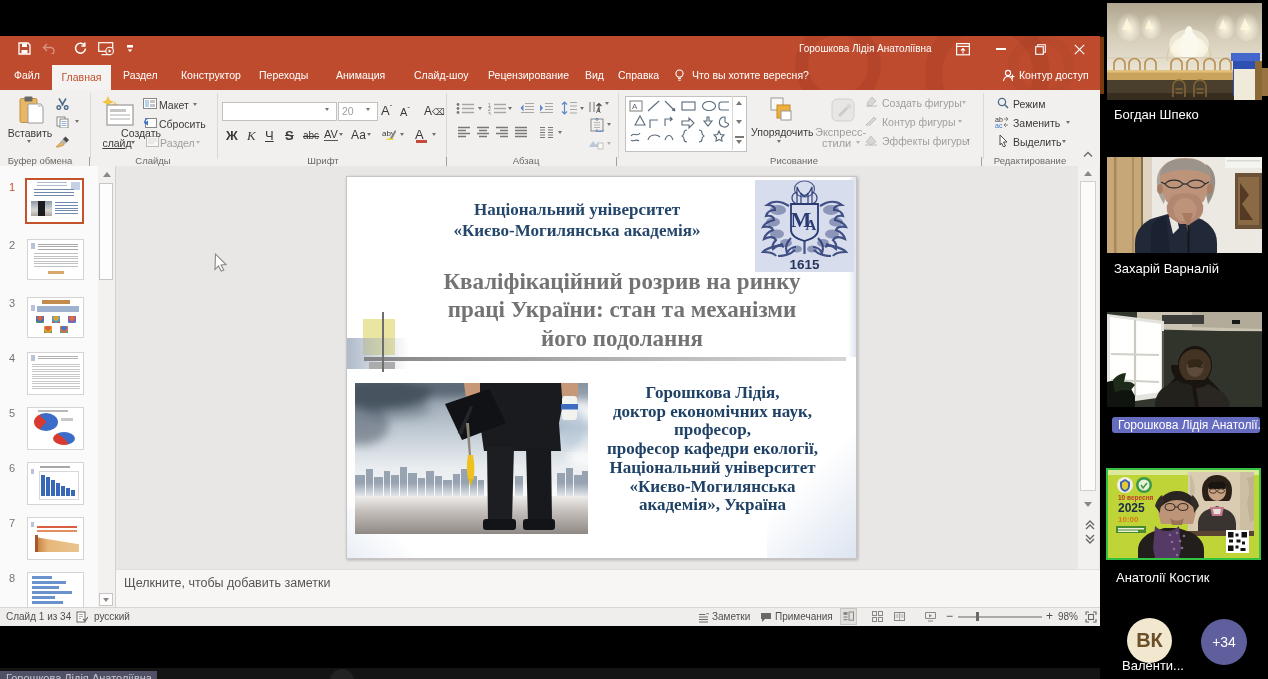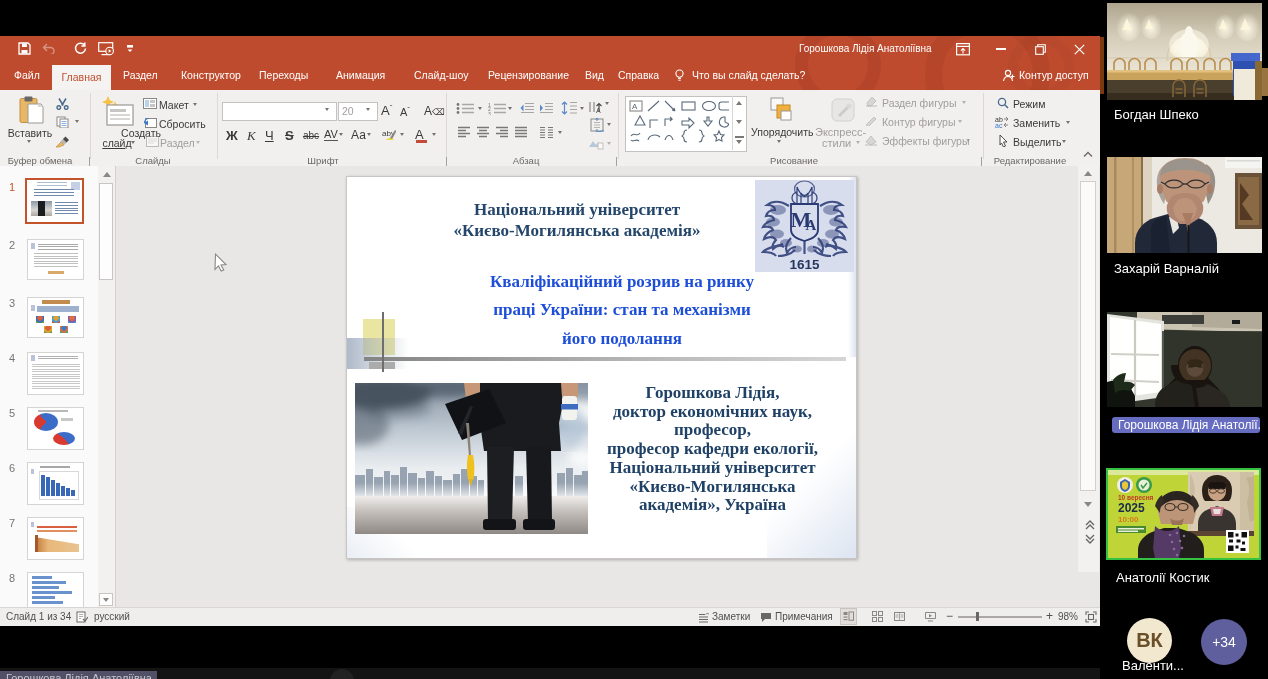--- a/index.html
+++ b/index.html
@@ -93,21 +93,21 @@
     <div class="tab" style="left:259px">Переходы</div>
     <div class="tab" style="left:336px">Анимация</div>
     <div class="tab" style="left:414px">Слайд-шоу</div>
     <div class="tab" style="left:488px">Рецензирование</div>
     <div class="tab" style="left:585px">Вид</div>
     <div class="tab" style="left:618px">Справка</div>
     <svg class="abs" style="left:674px;top:7px" width="11" height="15" viewBox="0 0 11 15">
         <circle cx="5.5" cy="4.6" r="3.6" fill="none" stroke="#fff" stroke-width="1.1"></circle>
         <path d="M4 9.4h3M4.3 11.2h2.4" stroke="#fff" stroke-width="1"></path>
       </svg>
-    <div class="tab" style="left:692px;font-size:10.5px">Что вы слайд сделать?</div>
+    <div class="tab" style="left:692px;font-size:10.5px">Что вы хотите вересня?</div>
     <svg class="abs" style="left:1002px;top:7px" width="14" height="14" viewBox="0 0 14 14">
         <circle cx="6" cy="4" r="2.6" fill="none" stroke="#fff" stroke-width="1.1"></circle>
         <path d="M1.5 12c.5-3 2.3-4.5 4.5-4.5S10 9 10.5 12" fill="none" stroke="#fff" stroke-width="1.1"></path>
         <path d="M10.5 5.5v4M8.5 7.5h4" stroke="#fff" stroke-width="1.1"></path>
       </svg>
     <div class="tab" style="left:1019px">Контур доступ</div>
   </div>
 
   <div class="abs" id="ribbon">
     <div class="gsep" style="left:90px"></div>
@@ -318,21 +318,21 @@
         <path d="M8 18 18 8l2 2-10 10z" fill="#B0AEAC"></path>
         <circle cx="19" cy="9" r="2.5" fill="#C8C6C4"></circle>
       </svg>
     <div class="rtext gray" style="left:815px;top:36px;font-size:11px;">Экспресс-</div>
     <div class="rtext gray" style="left:822px;top:47px;font-size:11px;">стили</div>
     <div class="darr" style="left:856px;top:51px;opacity:.5"></div>
     <svg class="abs" style="left:865px;top:6px;opacity:.6" width="13" height="11" viewBox="0 0 13 11">
         <path d="M2 7 7 1l4 4-5 5H3z" fill="#C8C6C4" stroke="#9a9896" stroke-width=".8"></path>
         <path d="M1 10h11" stroke="#9a9896"></path>
       </svg>
-    <div class="rtext gray" style="left:882px;top:7px;">Раздел фигуры</div>
+    <div class="rtext gray" style="left:882px;top:7px;">Создать фигуры</div>
     <div class="darr" style="left:962px;top:11px;opacity:.5"></div>
     <svg class="abs" style="left:865px;top:25px;opacity:.6" width="13" height="11" viewBox="0 0 13 11">
         <path d="M1 10 9 2l2 2-8 8z" fill="#C8C6C4" stroke="#9a9896" stroke-width=".8"></path>
       </svg>
     <div class="rtext gray" style="left:882px;top:26px;">Контур фигуры</div>
     <div class="darr" style="left:958px;top:30px;opacity:.5"></div>
     <svg class="abs" style="left:864px;top:44px;opacity:.6" width="14" height="12" viewBox="0 0 14 12">
         <path d="M2 8l5-6 5 6-5 3z" fill="#C8C6C4" stroke="#9a9896" stroke-width=".8"></path>
         <path d="M1 11h12" stroke="#9a9896"></path>
       </svg>
@@ -478,21 +478,21 @@
             <ellipse cx="42" cy="69" rx="5" ry="3.5"></ellipse>
               <ellipse cx="57" cy="69" rx="5" ry="3.5"></ellipse>
           </g>
           <path d="M36 24h27v26c0 5-6 9-13.5 11C42 59 36 55 36 50z" fill="#D8DDEE" stroke="#2A3A72" stroke-width="1.8"></path>
           <text x="46" y="47" font-family="Liberation Serif,serif" font-size="22" font-weight="bold" fill="#2A3A72" text-anchor="middle">М</text>
           <text x="56" y="50" font-family="Liberation Serif,serif" font-size="15" font-weight="bold" fill="#2A3A72" text-anchor="middle">А</text>
           <text x="49.5" y="89" font-family="Liberation Sans,sans-serif" font-size="13.5" font-weight="bold" fill="#26365E" text-anchor="middle">1615</text>
         </svg>
       </div>
 
-      <div class="abs" style="left:40px;top:91px;width:470px;text-align:center;font-family:'Liberation Serif',serif;font-weight:bold;font-size:17px;line-height:28.4px;color:#1d4ed8;">Кваліфікаційний розрив на ринку<br>праці України: стан та механізми<br>його подолання</div>
+      <div class="abs" style="left:40px;top:91px;width:470px;text-align:center;font-family:'Liberation Serif',serif;font-weight:bold;font-size:23px;line-height:28.4px;color:#737373;">Кваліфікаційний розрив на ринку<br>праці України: стан та механізми<br>його подолання</div>
 
       <div class="abs" style="left:16px;top:142px;width:32px;height:36px;background:#EAE6A2;"></div>
       <div class="abs" style="left:0px;top:161px;width:62px;height:31px;background:linear-gradient(90deg,rgba(154,168,188,.8),rgba(154,168,188,0));"></div>
       <div class="abs" style="left:22px;top:185px;width:26px;height:7px;background:#ABABAB;"></div>
       <div class="abs" style="left:17px;top:180px;width:482px;height:3.5px;background:linear-gradient(90deg,#848484,#B9B9B9 60%,#D5D5D5);"></div>
       <div class="abs" style="left:35px;top:135px;width:2px;height:60px;background:#6E6E6E;"></div>
 
       <div class="abs" style="left:8px;top:206px;width:233px;height:151px;">
         <svg width="233" height="151" viewBox="0 0 233 151">
           <defs>
@@ -578,20 +578,23 @@
     <svg class="abs" style="left:214px;top:87px" width="14" height="19" viewBox="0 0 14 19">
         <path d="M1.5 1.2 12 11.5l-5 .4 2.8 5-2.6 1.2-2.7-5.2-3.5 3.4z" fill="#fff" stroke="#8a8886" stroke-width="1.1"></path>
       </svg>
     <div class="abs" id="rscroll">
       <div class="abs" style="left:6px;top:5px;width:0;height:0;border-left:4px solid transparent;border-right:4px solid transparent;border-bottom:5px solid #8a8886;"></div>
       <div class="abs" style="left:2px;top:15px;width:16px;height:310px;background:#FBFAF9;border:1px solid #D2CFCC;box-sizing:border-box;"></div>
       <div class="abs" style="left:6px;top:336px;width:0;height:0;border-left:4px solid transparent;border-right:4px solid transparent;border-top:5px solid #8a8886;"></div>
     </div>
   </div>
 
+  <div class="abs" id="notes">
+      <div class="abs" style="left:8px;top:6px;font-size:12.5px;color:#555">Щелкните, чтобы добавить заметки</div>
+    </div>
 
   <div class="abs" style="left:1082px;top:482px;width:16px;height:28px;">
     <svg width="16" height="28" viewBox="0 0 16 28">
         <g stroke="#6a6866" stroke-width="1.4" fill="none">
           <path d="M4 7l4-4 4 4M4 11l4-4 4 4"></path>
           <path d="M4 17l4 4 4-4M4 21l4 4 4-4"></path>
         </g>
       </svg>
   </div>
 

